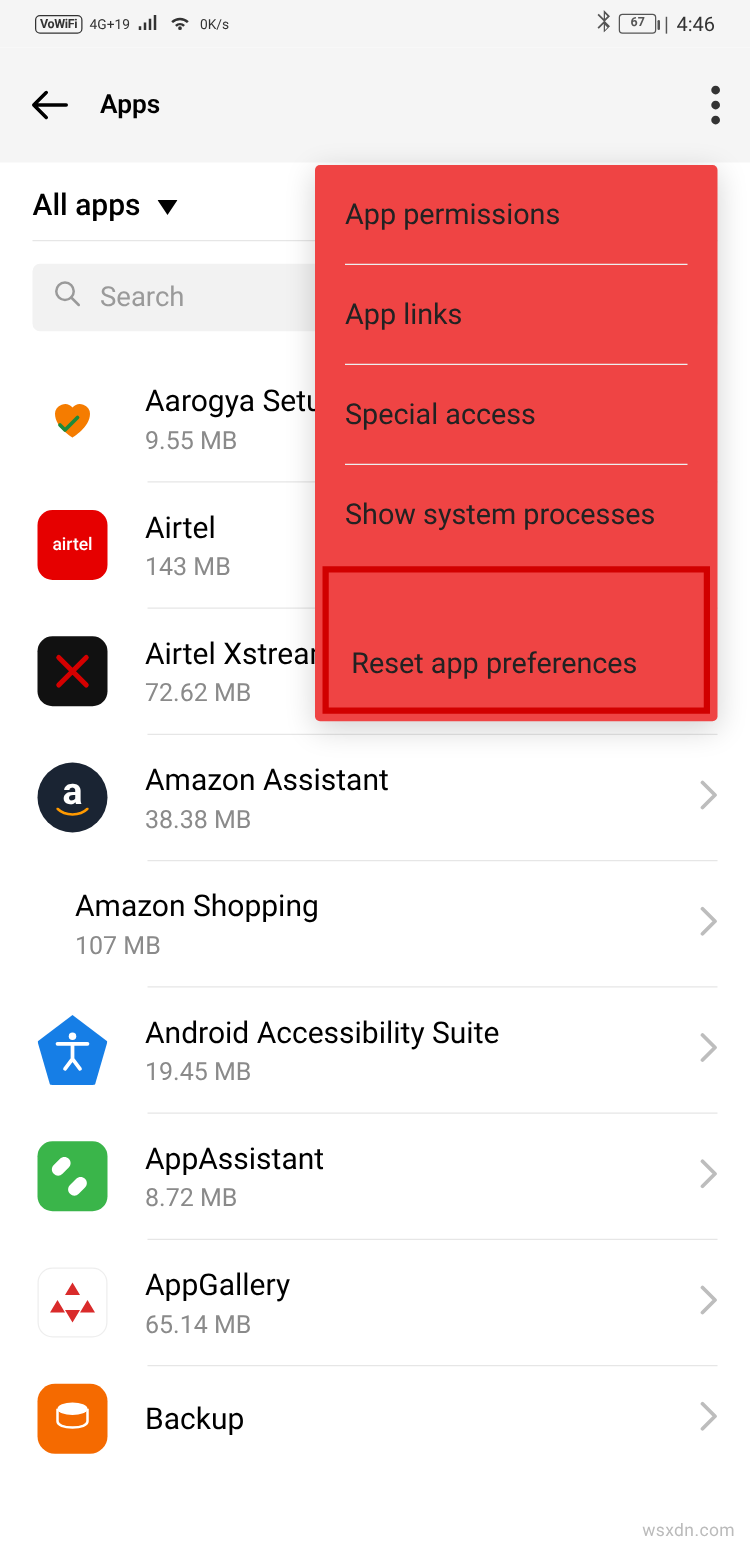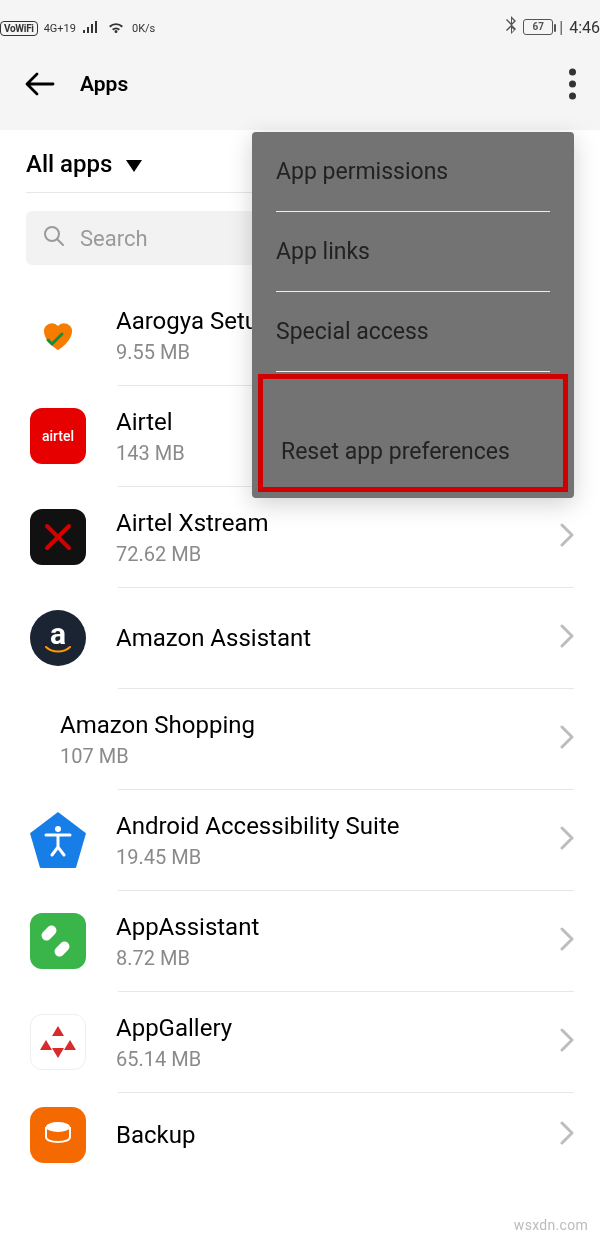--- a/index.html
+++ b/index.html
@@ -10,23 +10,23 @@
     background: #fff;
     color: #000;
     position: relative;
     overflow: hidden;
   }
   
   .status-bar {
     height: 38px;
     background: #f5f5f5;
     display: flex;
-    align-items: flex-end;
+    align-items: center;
     justify-content: space-between;
-    padding: 0 0;
+    padding: 0 28px;
     font-size: 16px;
     color: #333;
   }
   .status-left, .status-right { display: flex; align-items: center; gap: 6px; }
   .vowifi-badge {
     border: 1.5px solid #333; border-radius: 4px; font-size: 10px;
     font-weight: 700; padding: 1px 3px; letter-spacing: -0.3px;
   }
   .tiny { font-size: 11px; line-height: 1; }
   .net-col { display:flex; flex-direction:row; align-items:center; line-height:1; }
@@ -97,21 +97,21 @@
   .ic-amazon-a { background:#1a2433; border-radius:50%; font-weight:700; font-size:30px; }
   .ic-amazon-shop { background:#1f67c9; border-radius:10px; position:relative; }
   .ic-amazon-shop .top{ position:absolute; top:4px; width:100%; text-align:center; font-size:10px; color:#222; background:#fff; line-height:1.1; border-radius:10px 10px 0 0; }
   .ic-access { background:#167ee6; }
   .ic-appassist { background:#3ab54a; }
   .ic-appgallery { background:#fff; border:1px solid #eee; }
   .ic-backup { background:#f56a00; border-radius:14px; }
   
   .popup {
     position:absolute; top:132px; right:26px; width:322px;
-    background:#737373; border-radius:4px;
+    background:#ef4444; border-radius:4px;
     box-shadow: 0 6px 24px rgba(0,0,0,0.18);
     z-index:10;
   }
   .popup-item {
     padding: 26px 24px; font-size:23px; color:#222;
   }
   .popup-div { height:1px; background:#eee; margin:0 24px; }
   .popup-highlight {
     border: 5px solid #d10000; margin: 2px 6px 6px;
   }
@@ -246,20 +246,21 @@
     <div class="app-icon ic-amazon-a">
       <div style="display:flex;flex-direction:column;align-items:center;line-height:0.8">
         <span>a</span>
         <svg width="26" height="8" viewBox="0 0 26 8">
             <path d="M1 1c6 6 18 6 24 0" stroke="#ff9900" stroke-width="2" fill="none" stroke-linecap="round"></path>
           </svg>
       </div>
     </div>
     <div class="app-info">
       <div class="app-name">Amazon Assistant</div>
+      <div class="app-size">38.38 MB</div>
     </div>
     <span class="chevron">
       <svg width="14" height="24" viewBox="0 0 14 24">
           <path d="M2 2l10 10L2 22" stroke="#bdbdbd" stroke-width="3" fill="none" stroke-linecap="round" stroke-linejoin="round"></path>
         </svg>
     </span>
   </div>
   <div class="divider"></div>
 
   <div class="app-row">
@@ -349,18 +350,19 @@
 
 </div>
 
 <div class="popup">
   <div class="popup-item">App permissions</div>
   <div class="popup-div"></div>
   <div class="popup-item">App links</div>
   <div class="popup-div"></div>
   <div class="popup-item">Special access</div>
   <div class="popup-div"></div>
+  <div class="popup-item">Show system processes</div>
   <div class="popup-highlight">
     <div class="popup-item">Reset app preferences</div>
   </div>
 </div>
 
 <div class="watermark">wsxdn.com</div>
 
 </body></html>

